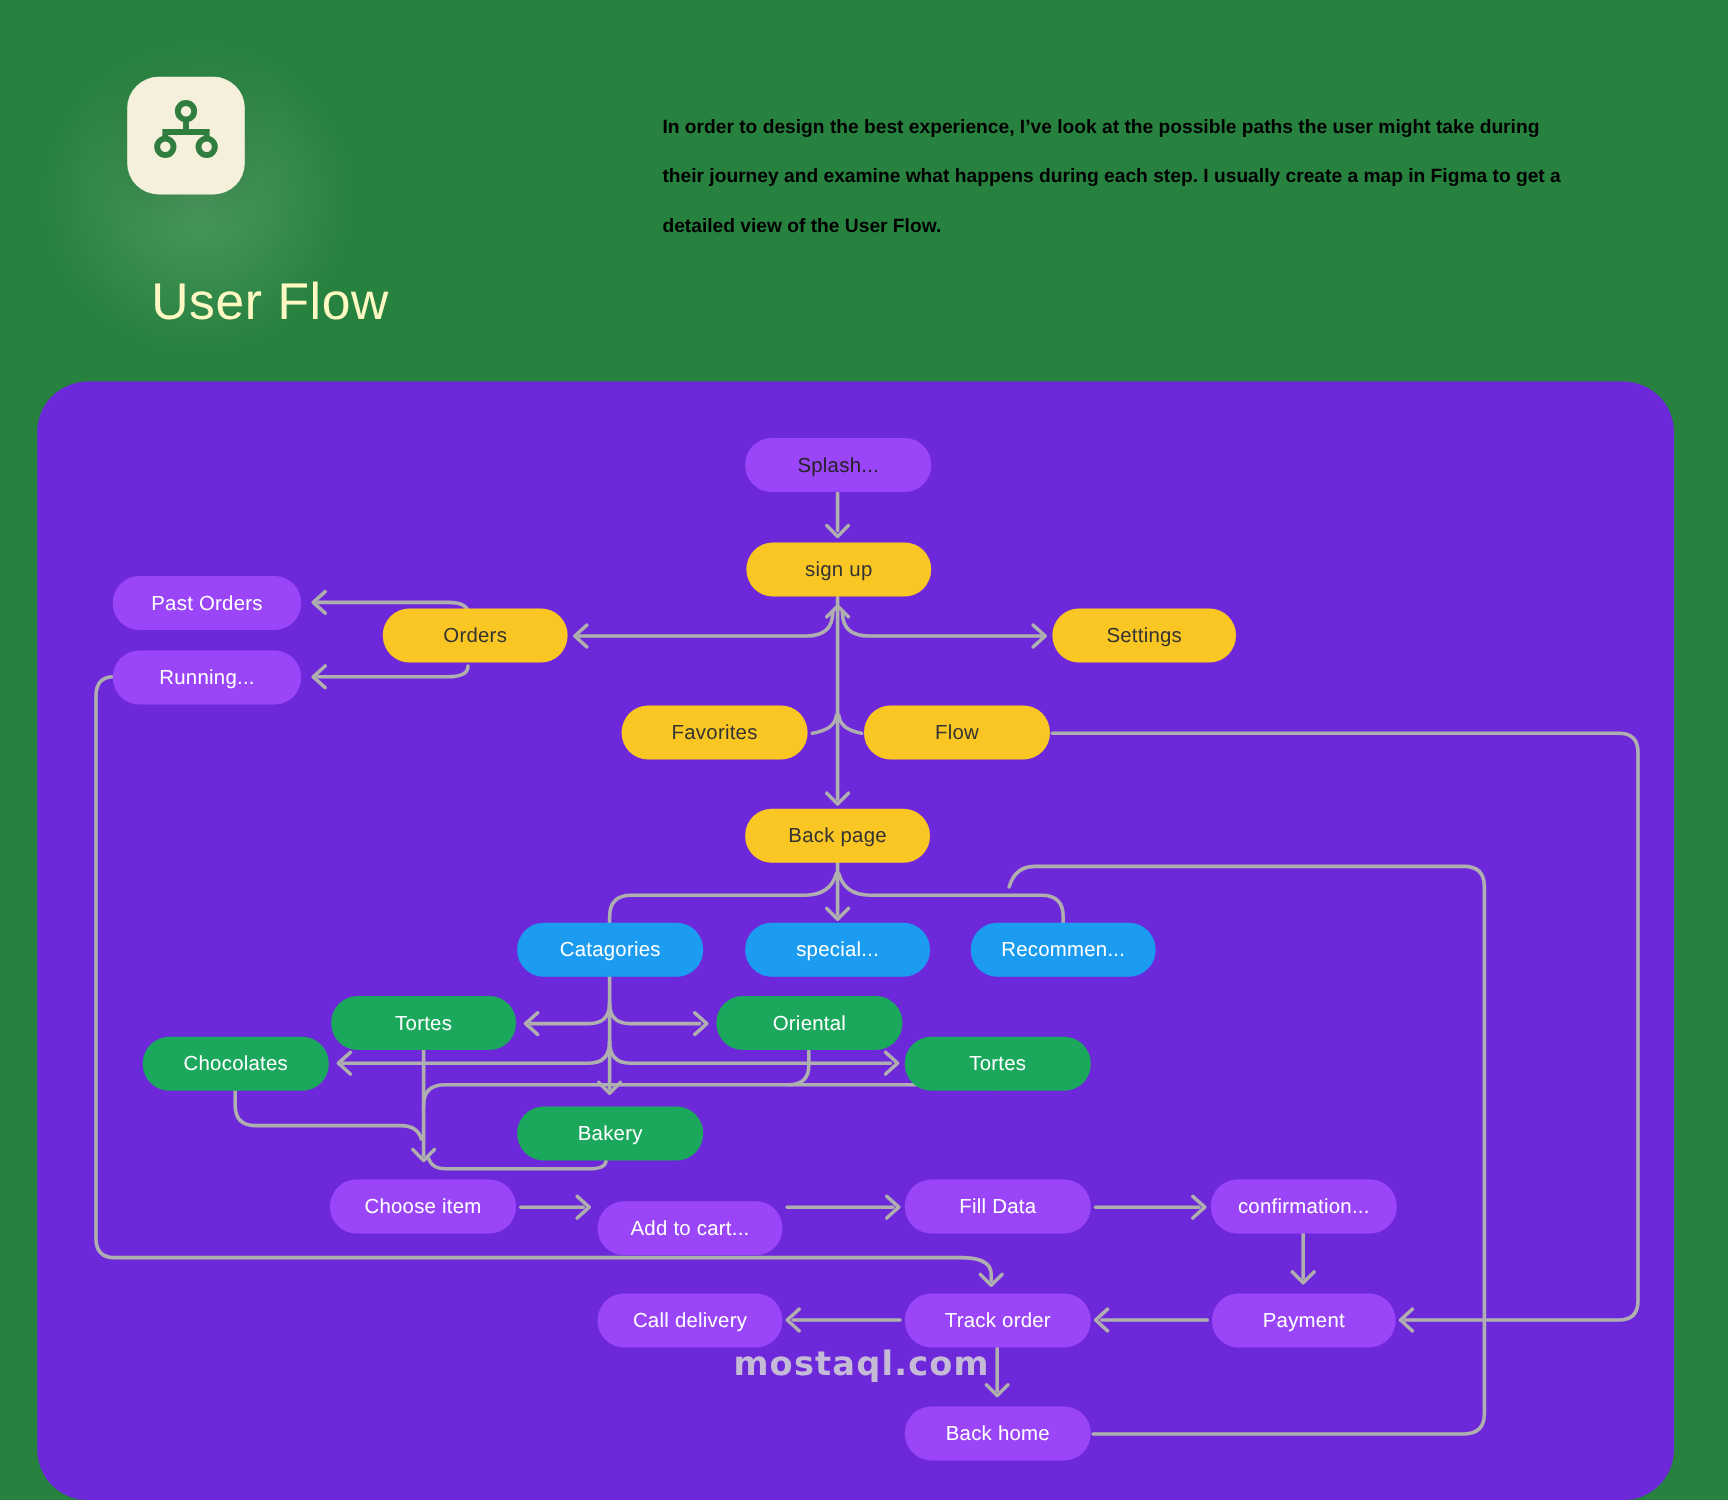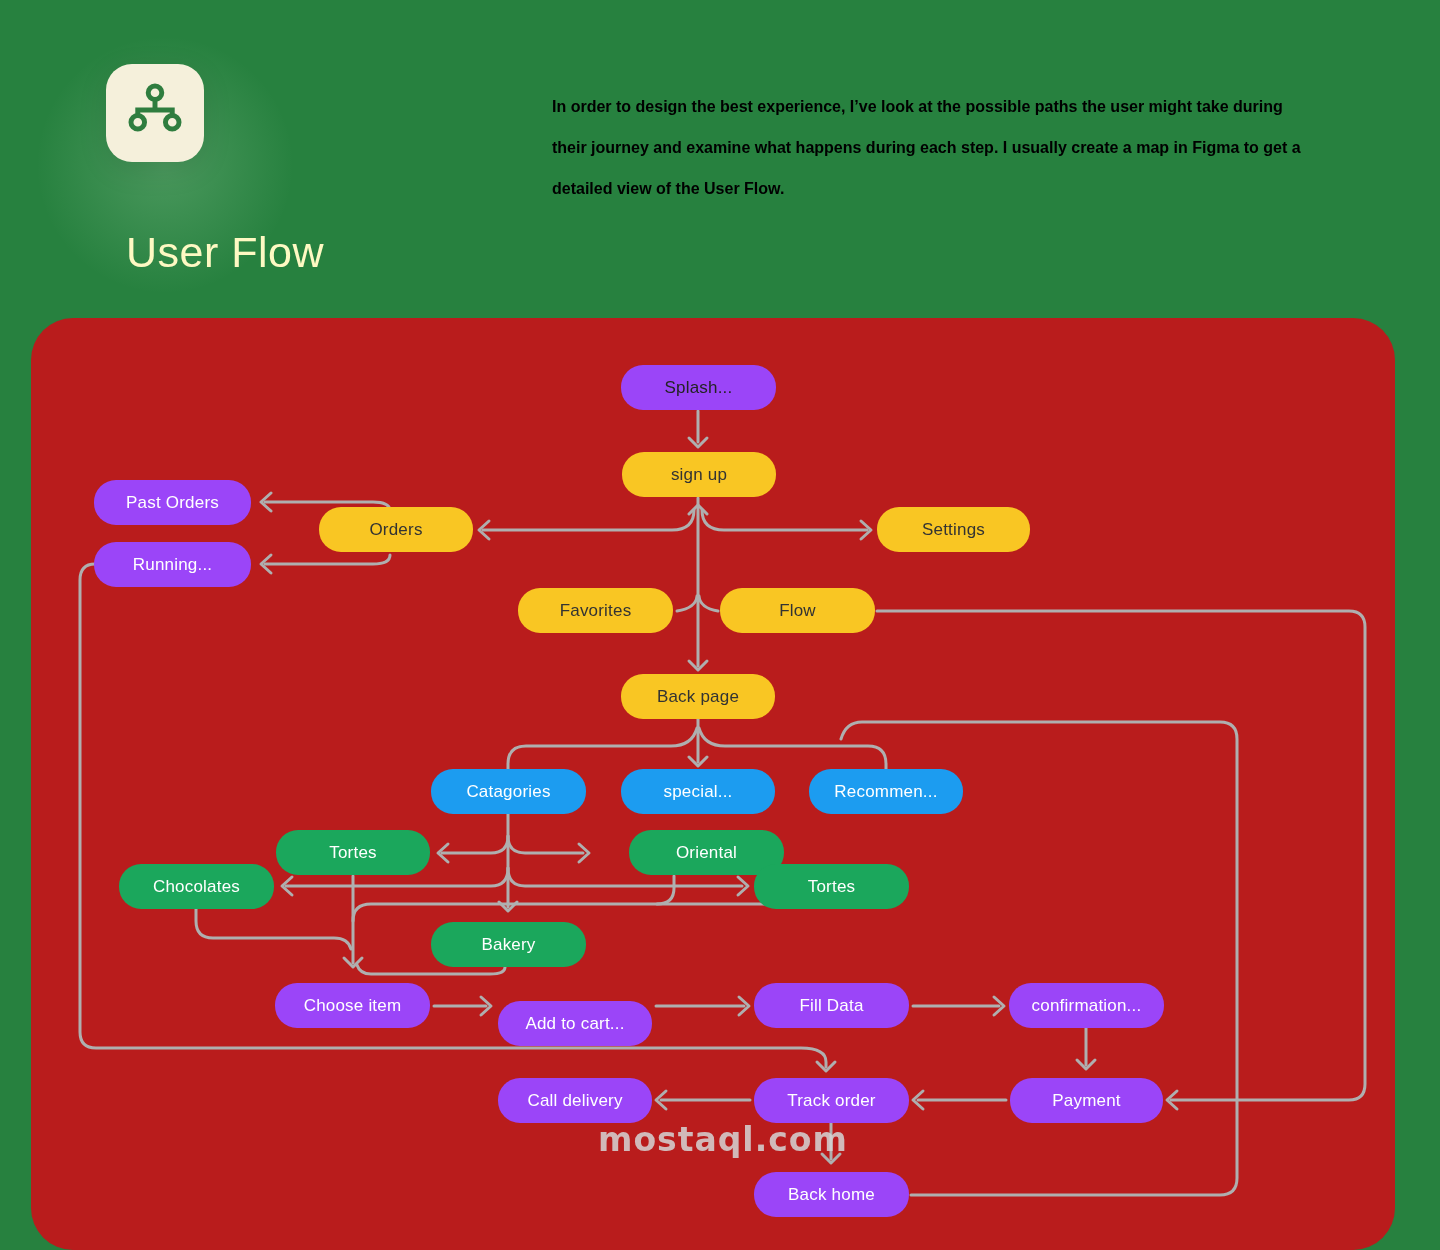--- a/index.html
+++ b/index.html
@@ -24,21 +24,21 @@
     position:absolute;left:126px;top:228px;
     font-size:43px;font-weight:500;color:#fef9c3;letter-spacing:.5px;
   }
   .page-desc{
     position:absolute;left:552px;top:86px;width:765px;
     font-size:16px;line-height:41px;color:#000000;font-weight:700;
   }
   
   .canvas{
     position:absolute;left:31px;top:318px;width:1364px;height:932px;
-    background:#b91c1c;border-radius:42px;overflow:hidden;
+    background:#6d28d9;border-radius:42px;overflow:hidden;
   }
   .connectors{position:absolute;left:0;top:0;z-index:2;}
   .connectors path{stroke:#AFAFAF;stroke-width:3;fill:none;stroke-linecap:round;stroke-linejoin:round;}
   
   .node{
     position:absolute;height:45px;border-radius:22px;z-index:3;
     display:flex;align-items:center;justify-content:center;
     font-size:17px;font-weight:500;letter-spacing:.2px;white-space:nowrap;
   }
   .purple{background:#9B45F8;color:#FFFFFF;}
@@ -46,21 +46,21 @@
   .yellow{background:#F9C623;color:#333333;}
   .blue{background:#1C9CF0;color:#FFFFFF;}
   .green{background:#1BA75C;color:#FFFFFF;text-align:right;}
   
   .watermark{
     position:absolute;left:567px;top:806px;width:240px;z-index:5;
     text-align:center;color:rgba(213,213,213,.85);pointer-events:none;
     font-family:"DejaVu Sans",sans-serif;
   }
   .watermark .ar{font-size:74px;font-weight:bold;line-height:1;display:block;}
-  .watermark .en{font-size:33px;font-weight:bold;letter-spacing:1px;display:block;margin-top:-4px;}
+  .watermark .en{font-size:28px;font-weight:bold;letter-spacing:1px;display:block;margin-top:-4px;}
 </style>
 </head>
 <body>
 
 <div class="glow"></div>
 
 <div class="icon-tile">
   <span>
     <svg width="56" height="56" viewBox="0 0 52 52" fill="none" stroke="#2F7D3F" stroke-width="4.6">
       <circle cx="26" cy="9" r="6.3"></circle>
@@ -151,21 +151,21 @@
   <div class="node yellow" style="left:288px;top:189px;width:154px">Orders</div>
   <div class="node yellow" style="left:846px;top:189px;width:153px">Settings</div>
   <div class="node purple" style="left:63px;top:224px;width:157px">Running...</div>
   <div class="node yellow" style="left:487px;top:270px;width:155px">Favorites</div>
   <div class="node yellow" style="left:689px;top:270px;width:155px">Flow</div>
   <div class="node yellow" style="left:590px;top:356px;width:154px">Back page</div>
   <div class="node blue" style="left:400px;top:451px;width:155px">Catagories</div>
   <div class="node blue" style="left:590px;top:451px;width:154px">special...</div>
   <div class="node blue" style="left:778px;top:451px;width:154px">Recommen...</div>
   <div class="node green" style="left:245px;top:512px;width:154px">Tortes</div>
-  <div class="node green" style="left:598px;top:512px;width:155px">Oriental</div>
+  <div class="node green" style="left:566px;top:512px;width:155px">Oriental</div>
   <div class="node green" style="left:88px;top:546px;width:155px">Chocolates</div>
   <div class="node green" style="left:723px;top:546px;width:155px">Tortes</div>
   <div class="node green" style="left:400px;top:604px;width:155px">Bakery</div>
   <div class="node purple" style="left:244px;top:665px;width:155px">Choose item</div>
   <div class="node purple" style="left:467px;top:683px;width:154px">Add to cart...</div>
   <div class="node purple" style="left:723px;top:665px;width:155px">Fill Data</div>
   <div class="node purple" style="left:978px;top:665px;width:155px">confirmation...</div>
   <div class="node purple" style="left:467px;top:760px;width:154px">Call delivery</div>
   <div class="node purple" style="left:723px;top:760px;width:155px">Track order</div>
   <div class="node purple" style="left:979px;top:760px;width:153px">Payment</div>

